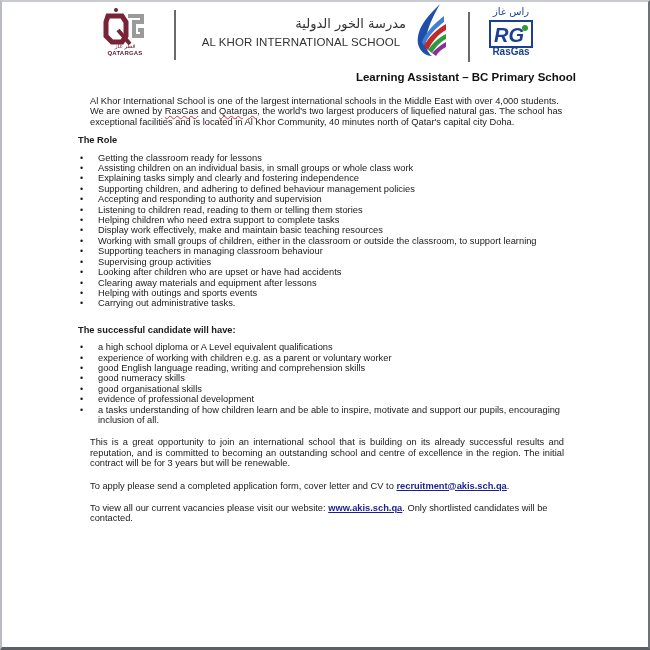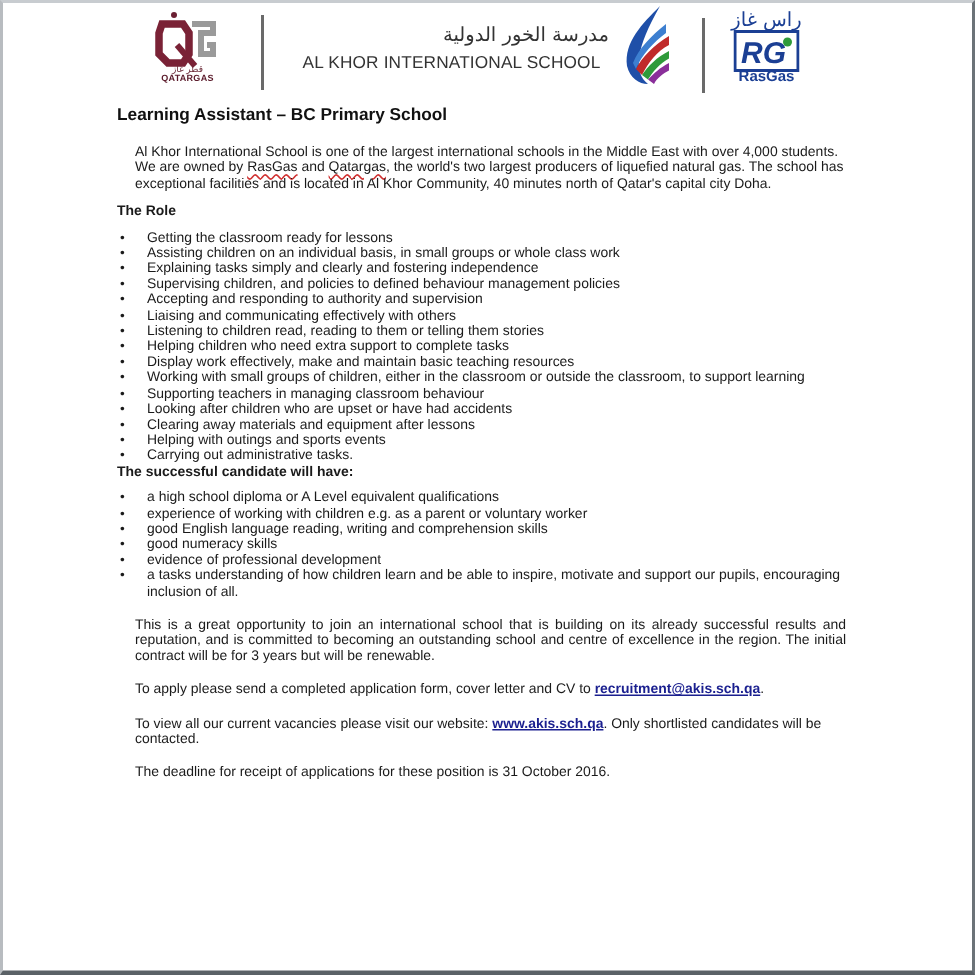--- a/index.html
+++ b/index.html
@@ -38,41 +38,41 @@
       font-family: "DejaVu Sans", sans-serif; font-size: 13px; color: #333; direction: rtl;
       letter-spacing: 1px;
     }
     .school-en {
       position: absolute; left: 196px; top: 36px; width: 210px; text-align: center;
       font-size: 11.5px; color: #333; letter-spacing: 0.1px;
     }
     .akis-emblem { position: absolute; left: 410px; top: 2px; width: 40px; height: 56px; }
     .rasgas-ar {
       position: absolute; left: 486px; top: 6px; width: 50px; text-align: center;
-      font-family: "DejaVu Sans", sans-serif; font-size: 13px; color: #1b3f94; direction: rtl;
+      font-family: "DejaVu Sans", sans-serif; font-size: 10px; color: #1b3f94; direction: rtl;
     }
     .rasgas-box { position: absolute; left: 489px; top: 20px; width: 44px; height: 28px; }
     .rasgas-text {
       position: absolute; left: 486px; top: 46px; width: 50px; text-align: center;
       font-size: 10px; font-weight: bold; color: #1b3f94;
     }
 
     .doc { position: absolute; left: 78px; top: 70px; width: 498px; font-size: 9.3px; line-height: 10.4px; }
     .title {
-      text-align: left; font-weight: bold; font-size: 11.5px; line-height: 14px; margin: 0 0 1px 0; color: #111;
+      text-align: right; font-weight: bold; font-size: 11.5px; line-height: 14px; margin: 0 0 1px 0; color: #111;
     }
     p { margin: 12px; }
     .intro { margin-bottom: 8px; }
     .section-head { font-weight: bold; margin-bottom: 7px; }
     ul { list-style: none; margin: 0; padding: 0; }
     ul li { position: relative; padding-left: 20px; }
     ul li::before {
       content: "\2022"; position: absolute; left: 2px; top: 0; font-size: 9px;
     }
-    .role-list { }
+    .role-list { margin-bottom: 16px; }
     .cand-list { margin-top: 7px; margin-bottom: 12px; }
     .justify { text-align: justify; }
     .spaced { margin-bottom: 11px; }
     .link { color: #1a1f8f; text-decoration: underline; font-weight: bold; }
     .squig { text-decoration: underline wavy #d03030; text-decoration-thickness: 1px; }
   </style>
 </head>
 <body>
 
 <div class="frame"></div>
@@ -114,44 +114,44 @@
 <div class="doc">
   <div class="title">Learning Assistant – BC Primary School</div>
 
   <p class="intro"><span>Al Khor International School is one of the largest international schools in the Middle East with over 4,000 students.  We are owned by </span><span class="squig">RasGas</span><span> and </span><span class="squig">Qatargas</span><span>, the world's two largest producers of liquefied natural gas.  The school has exceptional facilities and is located in Al Khor Community, 40 minutes north of Qatar's capital city Doha.</span></p>
 
   <div class="section-head">The Role</div>
   <ul class="role-list">
     <li>Getting the classroom ready for lessons</li>
     <li>Assisting children on an individual basis, in small groups or whole class work</li>
     <li>Explaining tasks simply and clearly and fostering independence</li>
-    <li>Supervising children, and policies to defined behaviour management policies</li>
+    <li>Supporting children, and adhering to defined behaviour management policies</li>
     <li>Accepting and responding to authority and supervision</li>
-    <li>Liaising and communicating effectively with others</li>
     <li>Listening to children read, reading to them or telling them stories</li>
     <li>Helping children who need extra support to complete tasks</li>
     <li>Display work effectively, make and maintain basic teaching resources</li>
     <li>Working with small groups of children, either in the classroom or outside the classroom, to support learning</li>
     <li>Supporting teachers in managing classroom behaviour</li>
+    <li>Supervising group activities</li>
     <li>Looking after children who are upset or have had accidents</li>
     <li>Clearing away materials and equipment after lessons</li>
     <li>Helping with outings and sports events</li>
     <li>Carrying out administrative tasks.</li>
   </ul>
 
   <div class="section-head" style="margin-bottom:0">The successful candidate will have:</div>
   <ul class="cand-list">
     <li>a high school diploma or A Level equivalent qualifications</li>
     <li>experience of working with children e.g. as a parent or voluntary worker</li>
     <li>good English language reading, writing and comprehension skills</li>
     <li>good numeracy skills</li>
+    <li>good organisational skills</li>
     <li>evidence of professional development</li>
     <li>a tasks understanding of how children learn and be able to inspire, motivate and support our pupils, encouraging inclusion of all.</li>
   </ul>
 
   <p class="justify spaced">This is a great opportunity to join an international school that is building on its already successful results and reputation, and is committed to becoming an outstanding school and centre of excellence in the region. The initial contract will be for 3 years but will be renewable.</p>
 
   <p class="justify spaced"><span>To apply please send a completed application form, cover letter and CV to </span><a class="link">recruitment@akis.sch.qa</a><span>.</span></p>
 
   <p class="spaced"><span>To view all our current vacancies please visit our website: </span><a class="link">www.akis.sch.qa</a><span>. Only shortlisted candidates will be contacted.</span></p>
 
-  <p>The deadline for receipt of applications for these position is 31 October 2016.</p>
 </div>
 
 </body></html>

